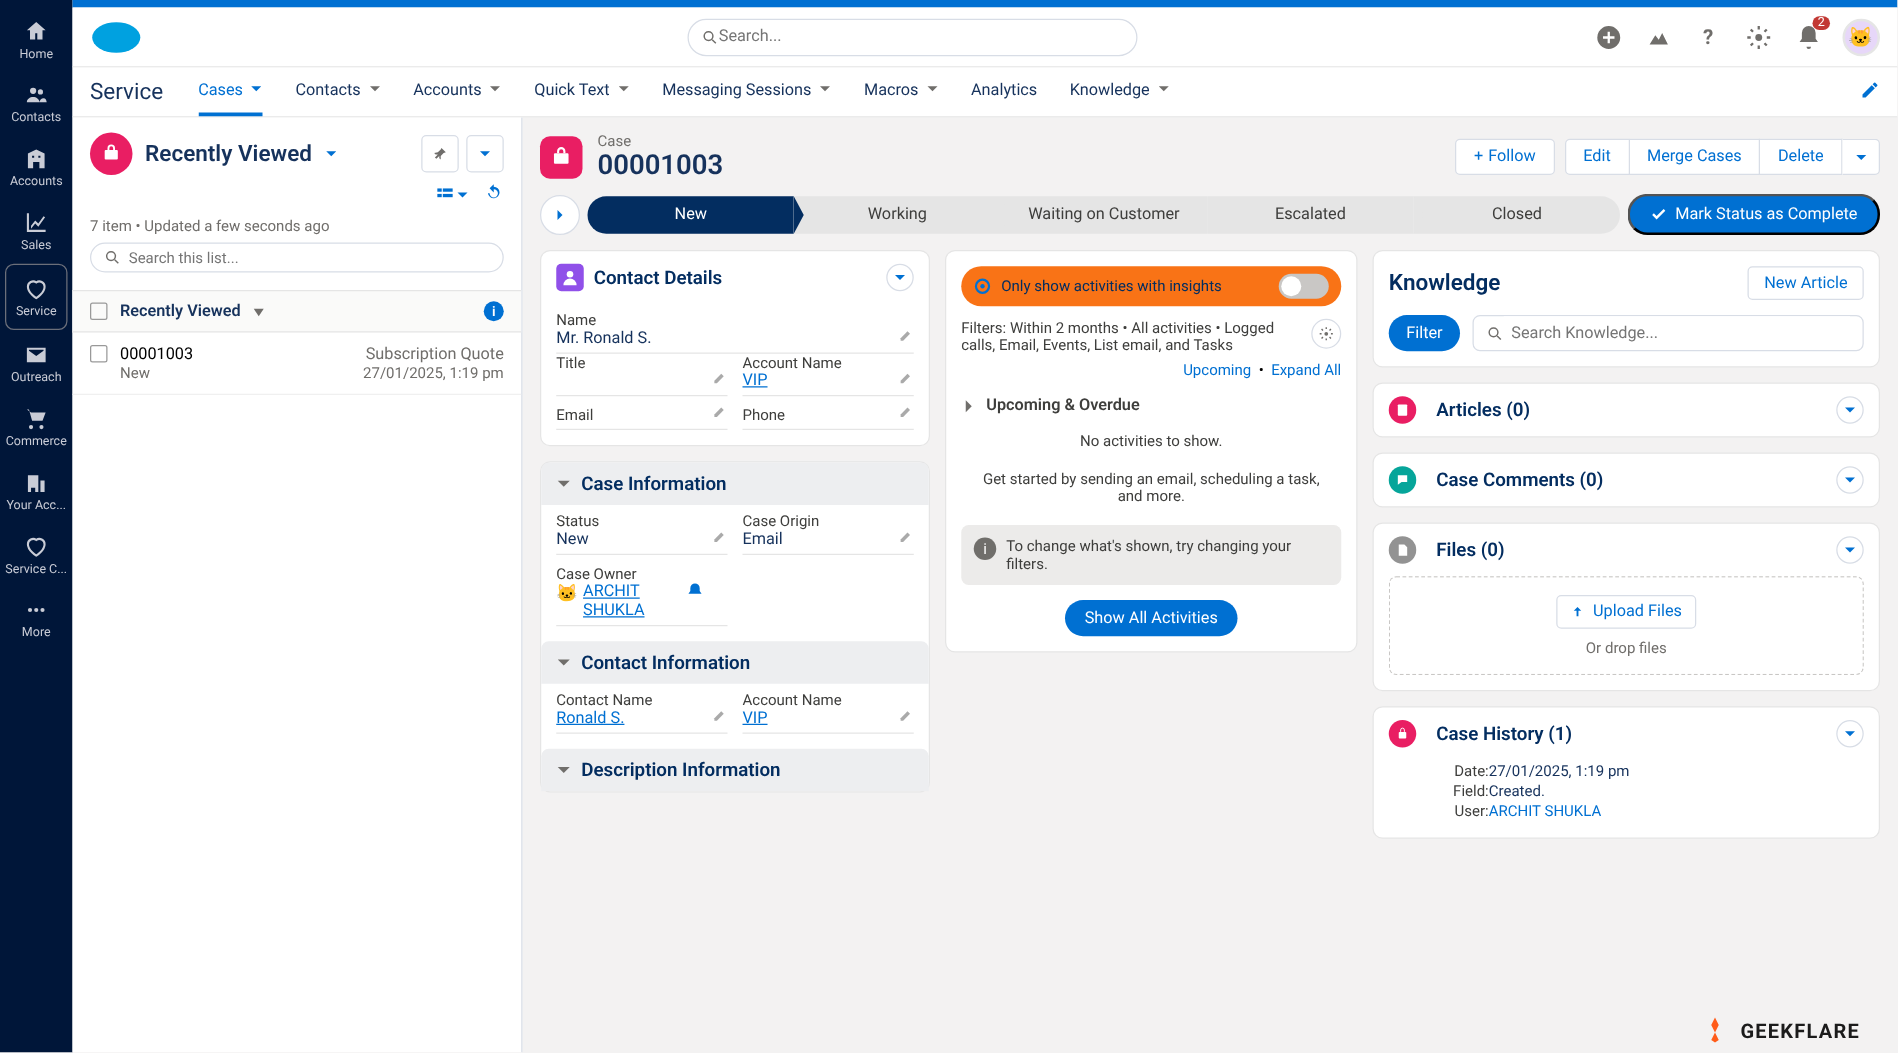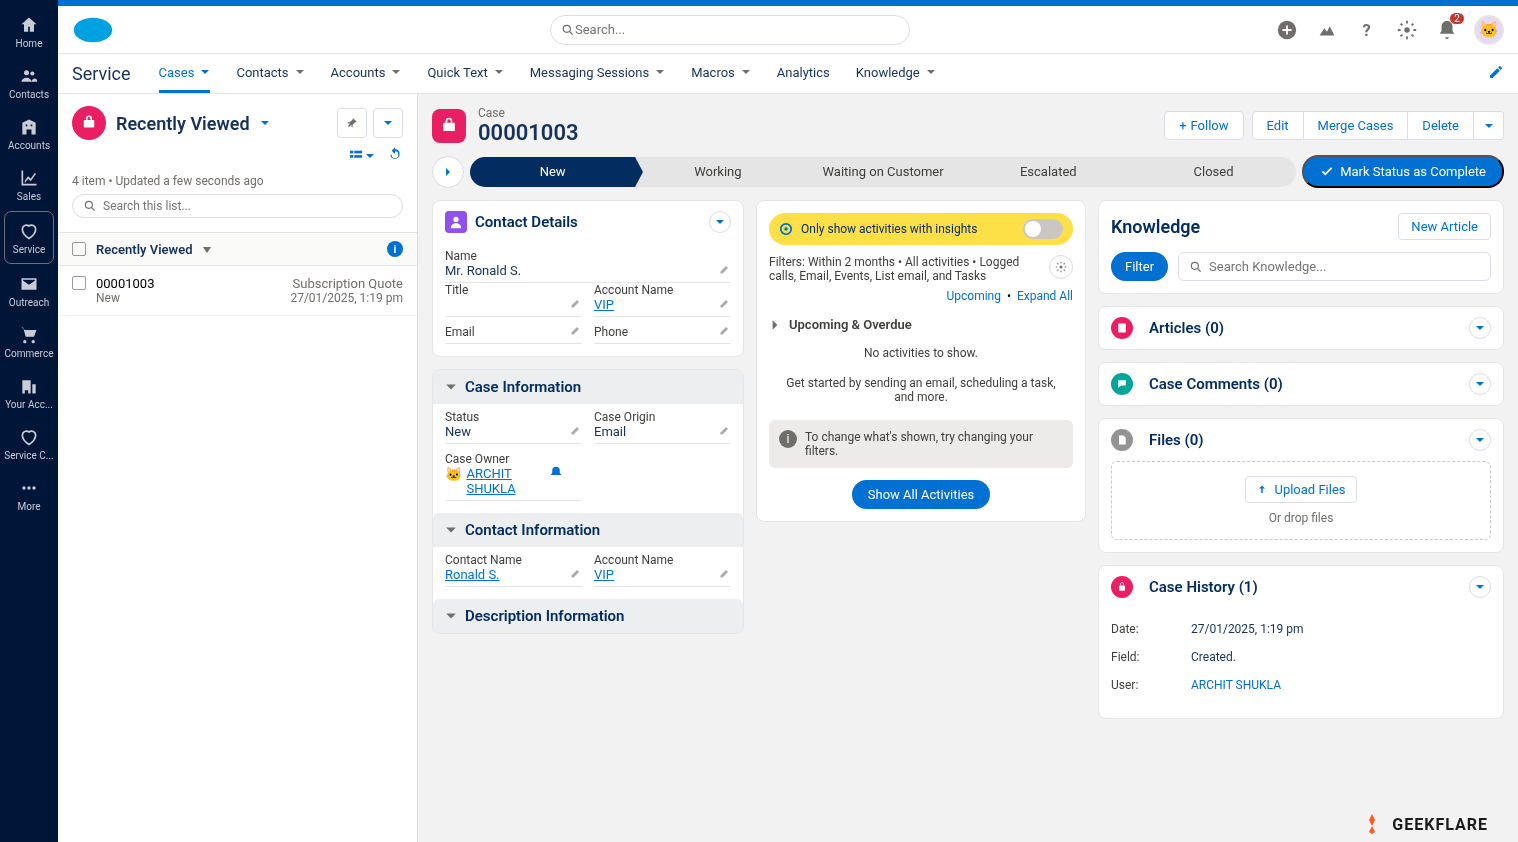--- a/index.html
+++ b/index.html
@@ -97,21 +97,21 @@
 .fld-grid { display: grid; grid-template-columns: 1fr 1fr; gap: 8px 12px; }
 .fld { font-size: 13px; border-bottom: 1px solid #e5e5e5; padding-bottom: 4px; position: relative; }
 .fld-label { color: #3e3e3c; font-size: 12px; }
 .fld-val { color: #16325c; }
 .fld .pencil { position: absolute; right: 0; bottom: 4px; color: #aaa; }
 .link { color: #0070d2; text-decoration: underline; }
 .fld-full { grid-column: 1 / -1; }
 
 .section-hdr { background: #edeef0; padding: 8px 12px; display: flex; align-items: center; gap: 8px; font-size: 15px; font-weight: 600; color: #032d60; border-radius: 6px 6px 0 0; }
 
-.activity-bar { background: #fde047; border-radius: 16px; padding: 6px 10px; display: flex; align-items: center; gap: 8px; font-size: 12px; color: #032d60; margin-bottom: 10px; }
+.activity-bar { background: #f97316; border-radius: 16px; padding: 6px 10px; display: flex; align-items: center; gap: 8px; font-size: 12px; color: #032d60; margin-bottom: 10px; }
 .toggle { width: 40px; height: 20px; background: #c9c7c5; border-radius: 10px; margin-left: auto; position: relative; }
 .toggle::after { content: ''; position: absolute; left: 2px; top: 2px; width: 16px; height: 16px; background: #fff; border-radius: 50%; }
 .filters-row { display: flex; align-items: flex-start; gap: 20px; font-size: 12px; color: #3e3e3c; margin-bottom: 6px; }
 .filters-row .gear { margin-left: auto; width: 24px; height: 24px; border: 1px solid #d8dde6; border-radius: 50%; display: flex; align-items: center; justify-content: center; flex-shrink: 0; }
 .refresh-row { text-align: right; font-size: 12px; margin-bottom: 8px; }
 .upcoming { display: flex; align-items: center; gap: 8px; font-size: 13px; font-weight: 600; color: #3e3e3c; padding: 6px 0; }
 .empty-act { text-align: center; font-size: 12px; color: #3e3e3c; padding: 8px; }
 .gray-tip { background: #ecebea; border-radius: 6px; padding: 10px; display: flex; gap: 8px; font-size: 12px; color: #3e3e3c; margin-top: 8px; }
 .btn-primary { background: #0070d2; color: #fff; border: none; border-radius: 16px; padding: 7px 16px; font-size: 13px; cursor: pointer; display: block; margin: 12px auto 0; }
 
@@ -126,21 +126,21 @@
 .mini-card { background: #fff; border: 1px solid #e5e5e5; border-radius: 8px; }
 .mini-hdr { display: flex; align-items: center; gap: 16px; padding: 10px 12px; text-align: center; }
 .mini-icon { width: 22px; height: 22px; border-radius: 50%; display: flex; align-items: center; justify-content: center; }
 .mini-title { font-size: 15px; font-weight: 600; color: #032d60; }
 
 .upload-zone { border: 1px dashed #c9c7c5; border-radius: 6px; margin: 0 12px 12px; padding: 14px; text-align: center; }
 .upload-btn { border: 1px solid #d8dde6; border-radius: 4px; padding: 5px 10px; background: #fff; color: #0070d2; font-size: 13px; cursor: pointer; display: inline-flex; align-items: center; gap: 6px; }
 .drop-txt { font-size: 12px; color: #706e6b; margin-top: 8px; }
 
 .hist-body { padding: 0 12px 12px; font-size: 12px; }
-.hist-row { display: flex; margin: 14px 0; }
+.hist-row { display: flex; margin: 2px 0; text-align: right; }
 .hist-row .k { width: 80px; color: #3e3e3c; }
 .hist-row .v { color: #16325c; }
 
 .footer-brand { position: fixed; bottom: 6px; right: 30px; display: flex; align-items: center; gap: 8px; font-weight: 700; letter-spacing: 1px; color: #1b1b1b; }
 .checkbox { width: 14px; height: 14px; border: 1px solid #999; border-radius: 2px; display: inline-block; }
 
 svg.pencil-svg { width: 12px; height: 12px; fill: #aaa; }
 svg.chev-svg { width: 10px; height: 10px; fill: #0070d2; }
 </style>
 </head>
@@ -375,21 +375,21 @@
                   <rect x="6" y="7" width="9" height="3"></rect>
                 </svg>
                 <svg class="chev-svg" viewBox="0 0 10 10">
                   <path d="M1 3l4 4 4-4z"></path>
                 </svg>
               </div>
             <div><svg viewBox="0 0 24 24" width="16" height="16" fill="#0070d2">
                   <path d="M12 5V2L7 7l5 5V8a5 5 0 1 1-5 5H5a7 7 0 1 0 7-8z"></path>
                 </svg></div>
           </div>
-          <div class="list-meta">4 item • Updated a few seconds ago</div>
+          <div class="list-meta">7 item • Updated a few seconds ago</div>
           <div class="list-search">
             <svg viewBox="0 0 24 24" width="14" height="14">
                 <circle cx="10" cy="10" r="6" fill="none" stroke="#706e6b" stroke-width="2"></circle>
                 <path d="M15 15l5 5" stroke="#706e6b" stroke-width="2"></path>
               </svg>
             <input placeholder="Search this list..." style="">
           </div>
         </div>
         <div class="list-cols">
           <span class="checkbox"></span>

